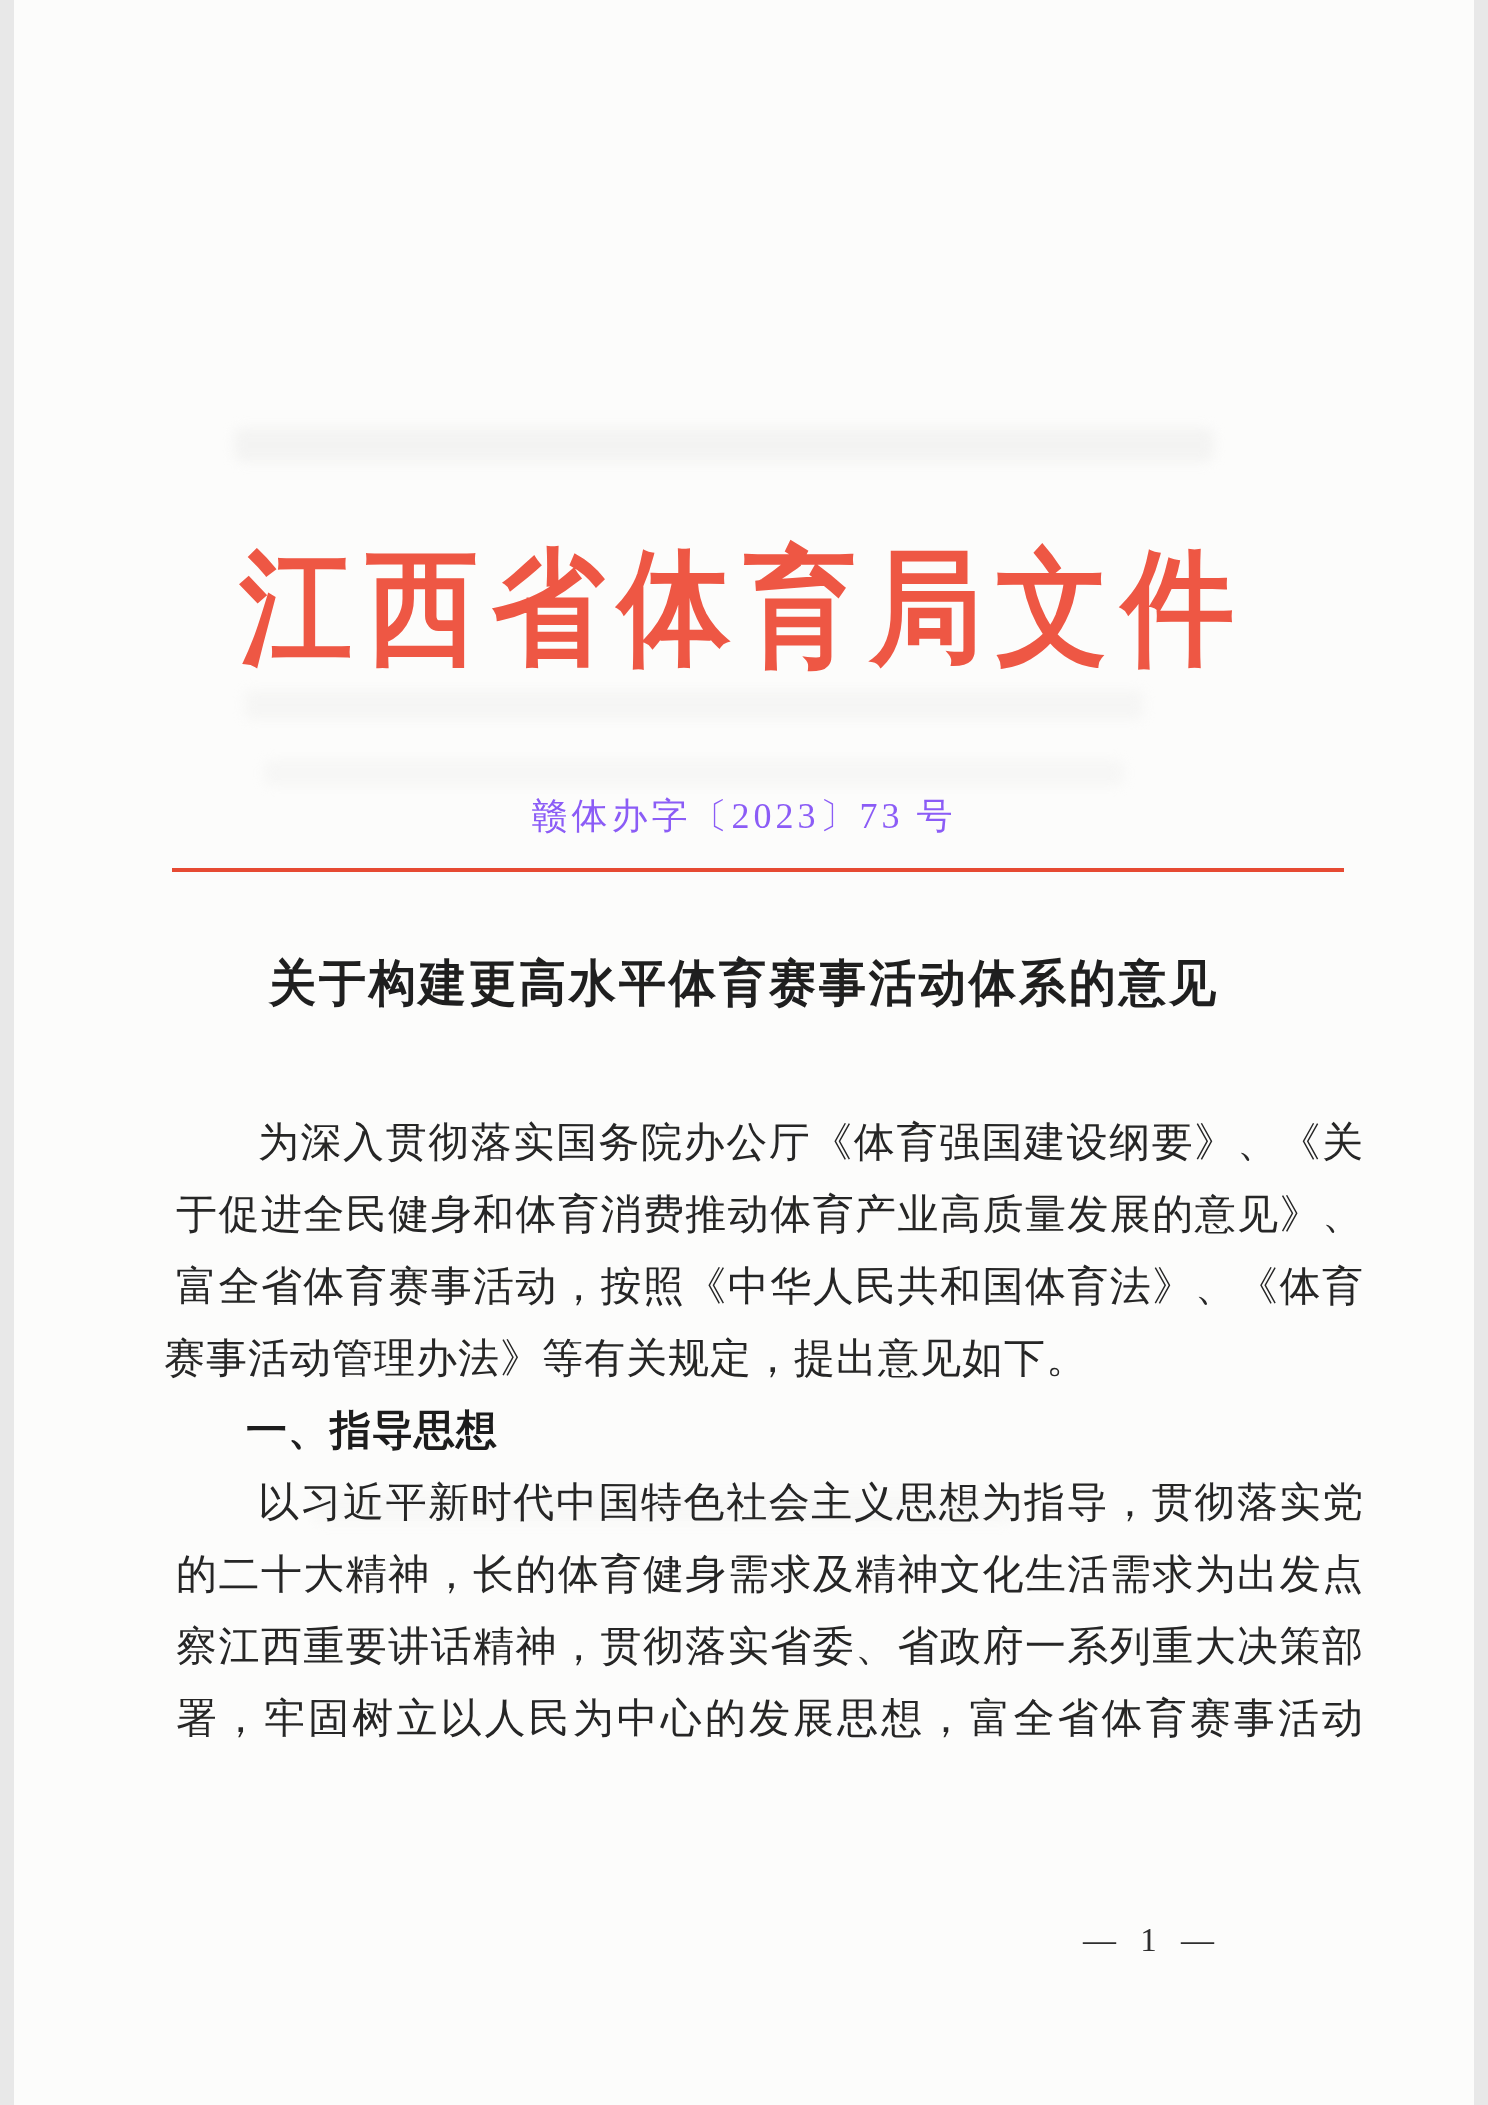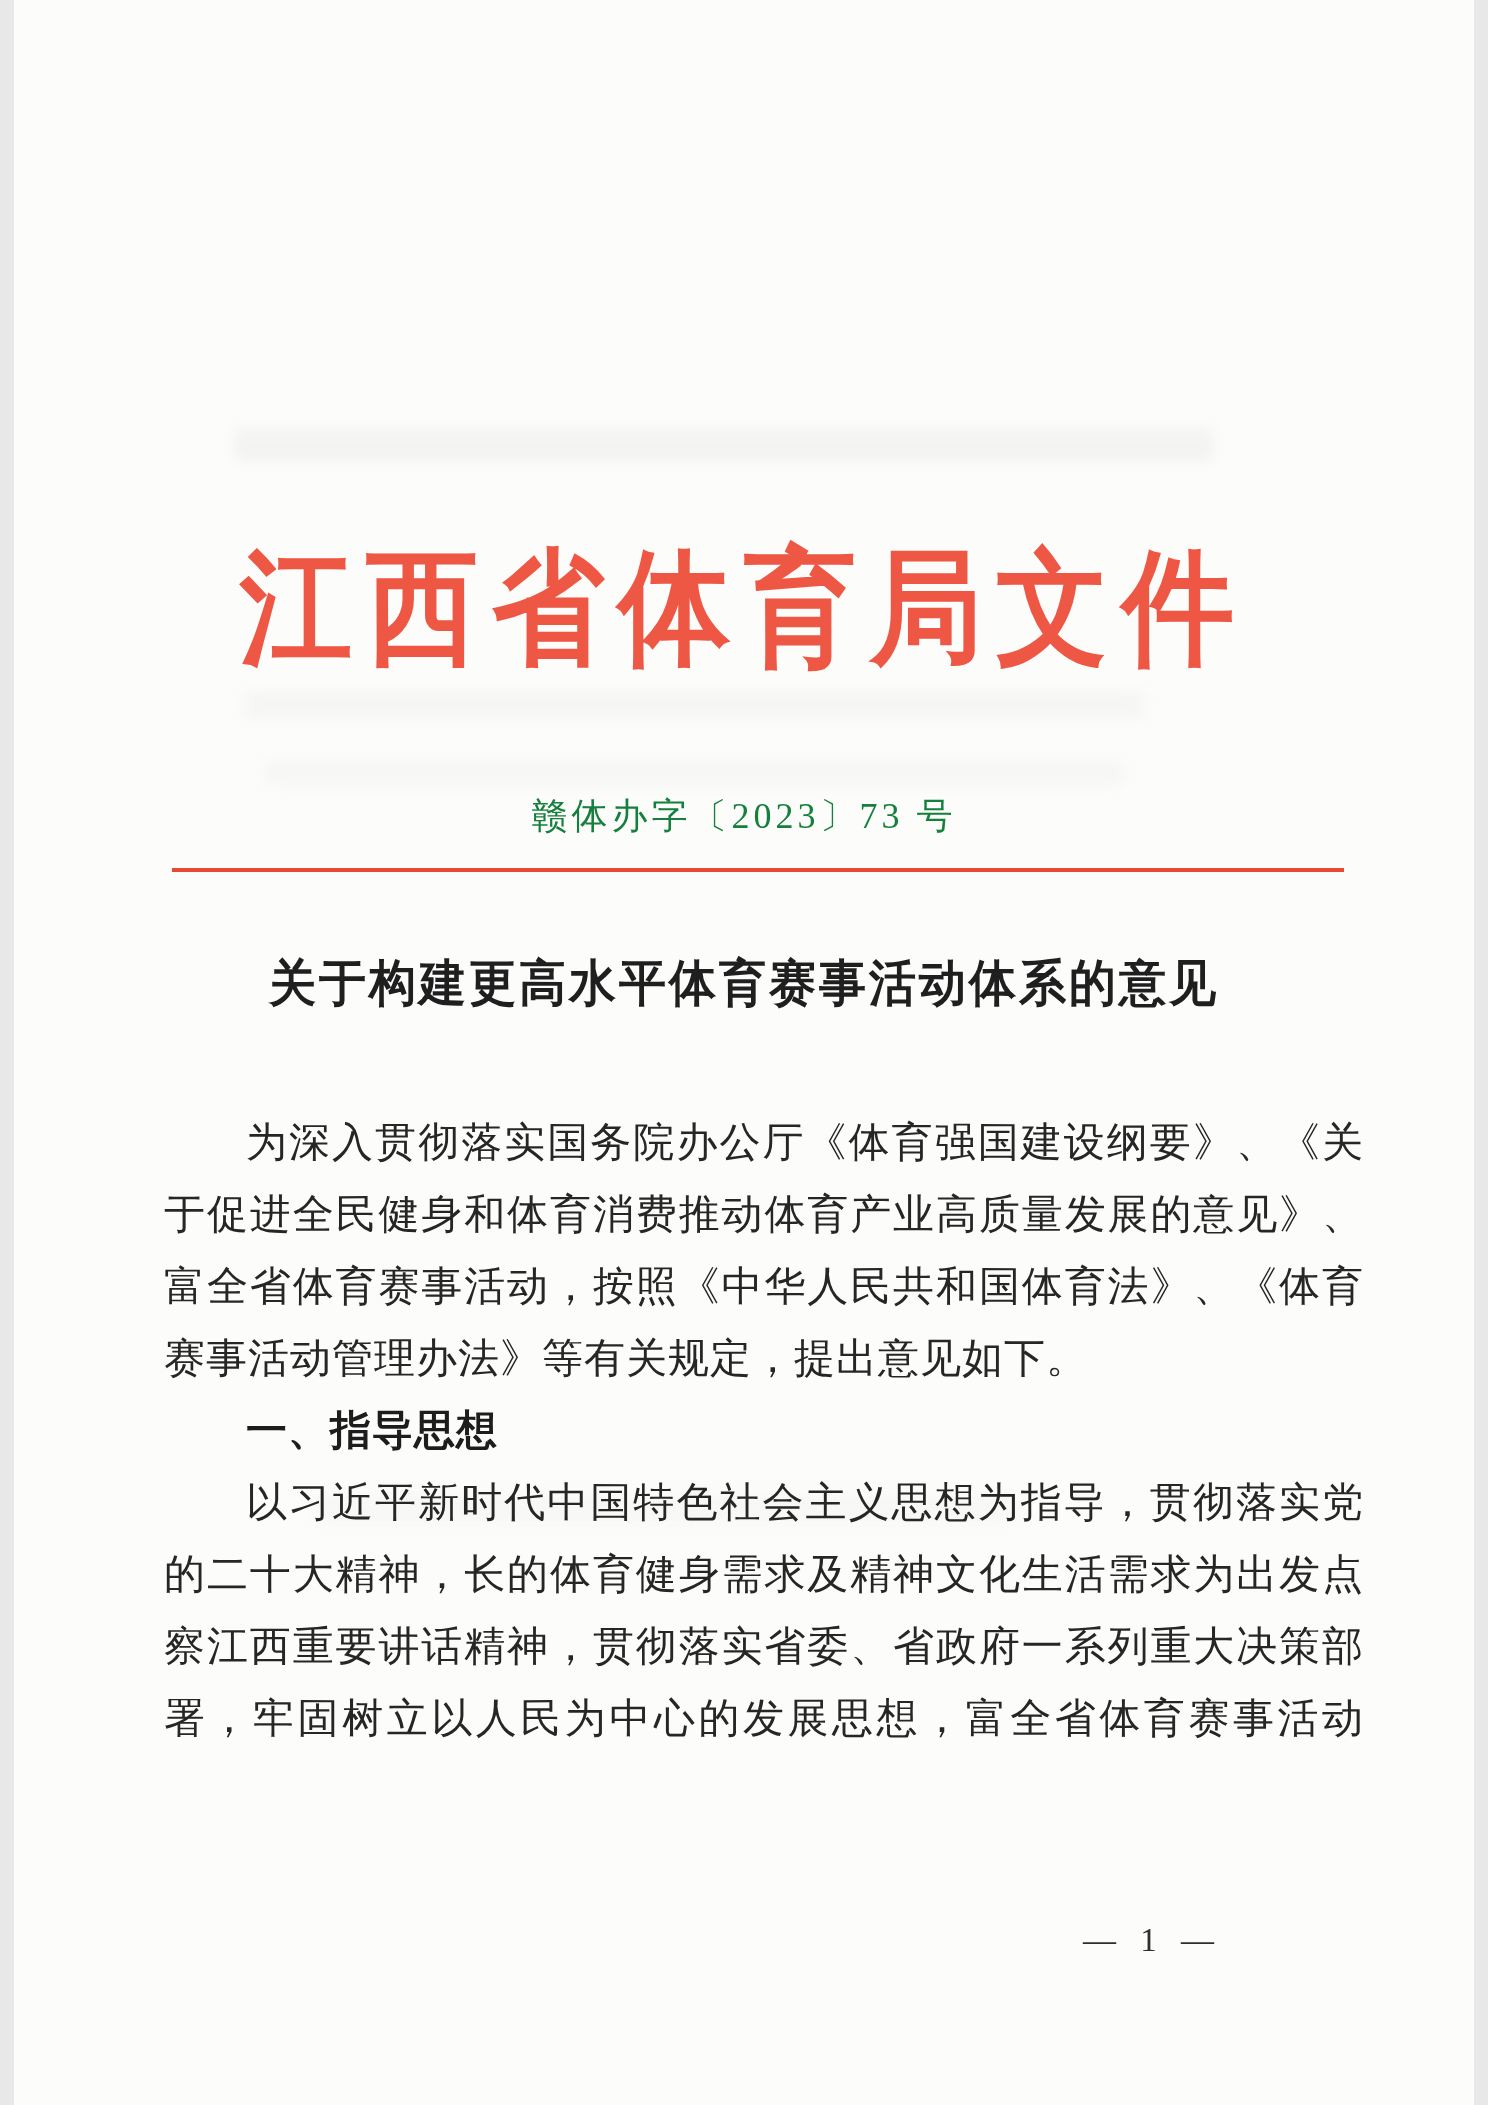--- a/index.html
+++ b/index.html
@@ -42,21 +42,21 @@
     white-space: nowrap;
   }
 
   .doc-number {
     position: absolute;
     left: 0; top: 792px;
     width: 100%;
     text-align: center;
     font-size: 36px;
     letter-spacing: 4px;
-    color: #15803d;
+    color: #8b5cf6;
   }
 
   .red-rule {
     position: absolute;
     left: 158px; top: 868px;
     width: 1172px;
     height: 4px;
     background: #e64a33;
   }
 
@@ -84,20 +84,21 @@
     height: 72px;
     line-height: 72px;
     white-space: nowrap;
     letter-spacing: 1px;
   }
   .body-line.justify {
     white-space: normal;
     text-align: justify;
     text-align-last: justify;
     overflow: hidden;
+    margin-left: 12px;
   }
   .body-line.indent { text-indent: 2em; }
   .body-line.heading {
     font-family: Liberation Sans, sans-serif;
     font-weight: bold;
     color: #1d1d1d;
   }
 
   .page-number {
     position: absolute;

